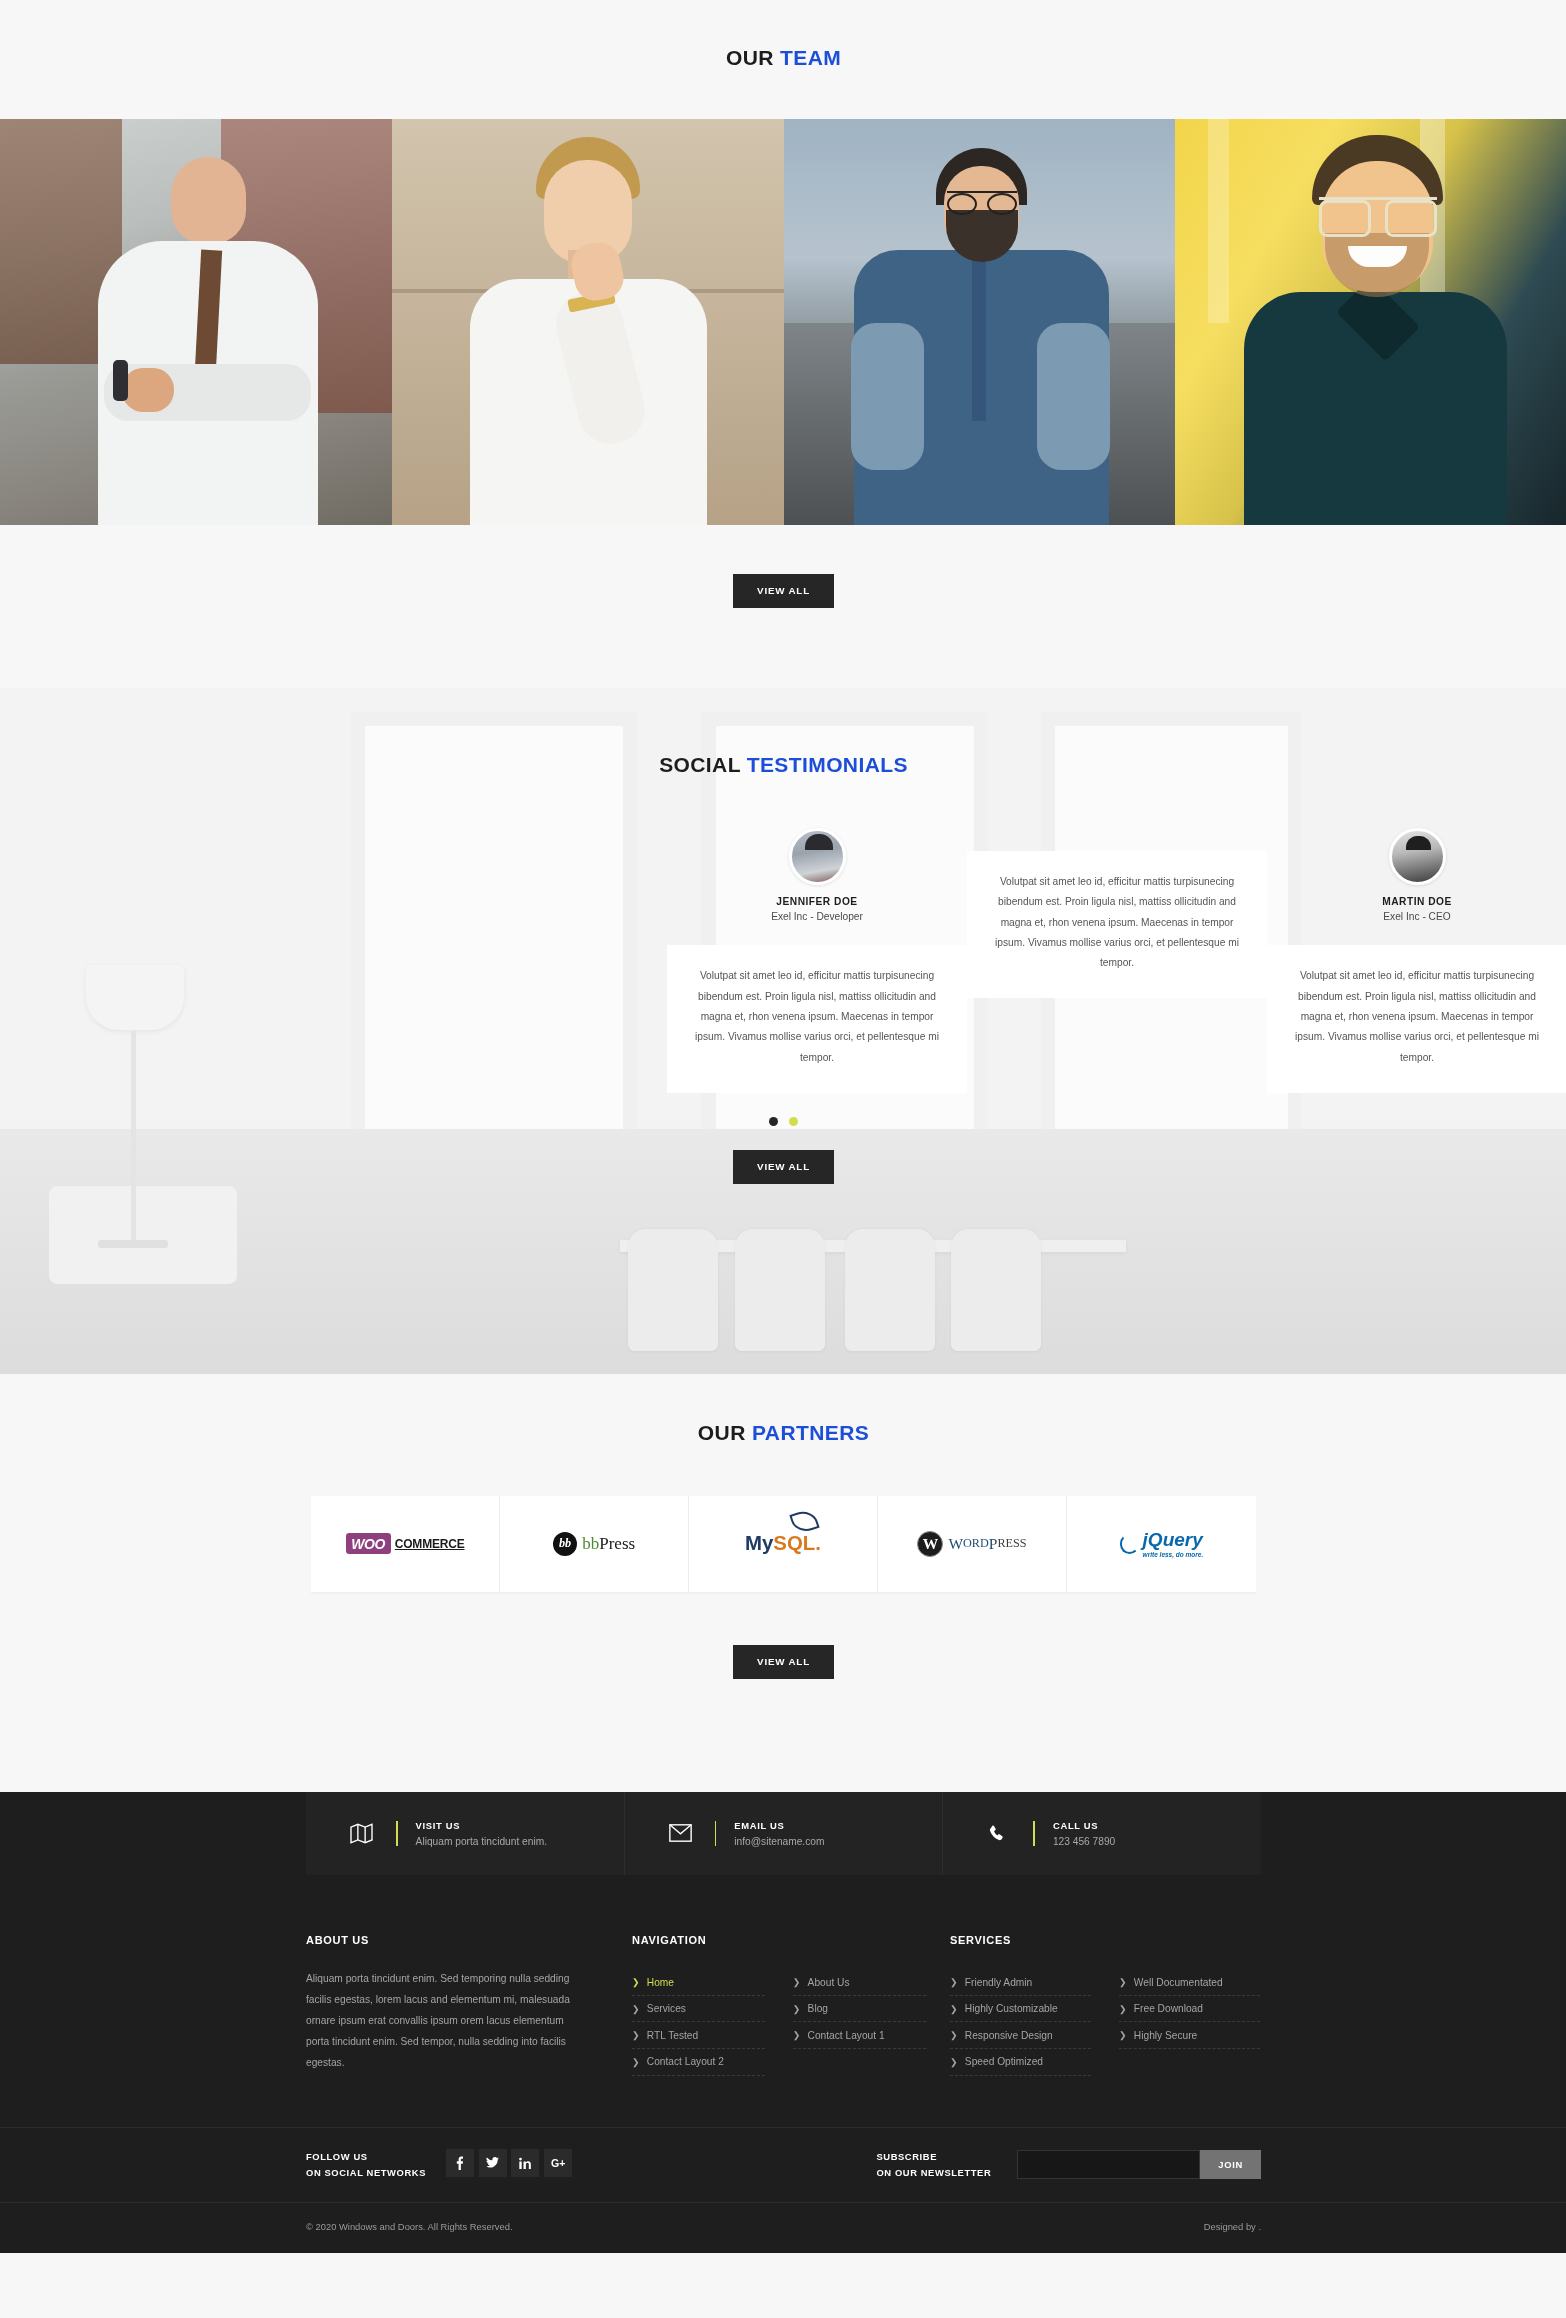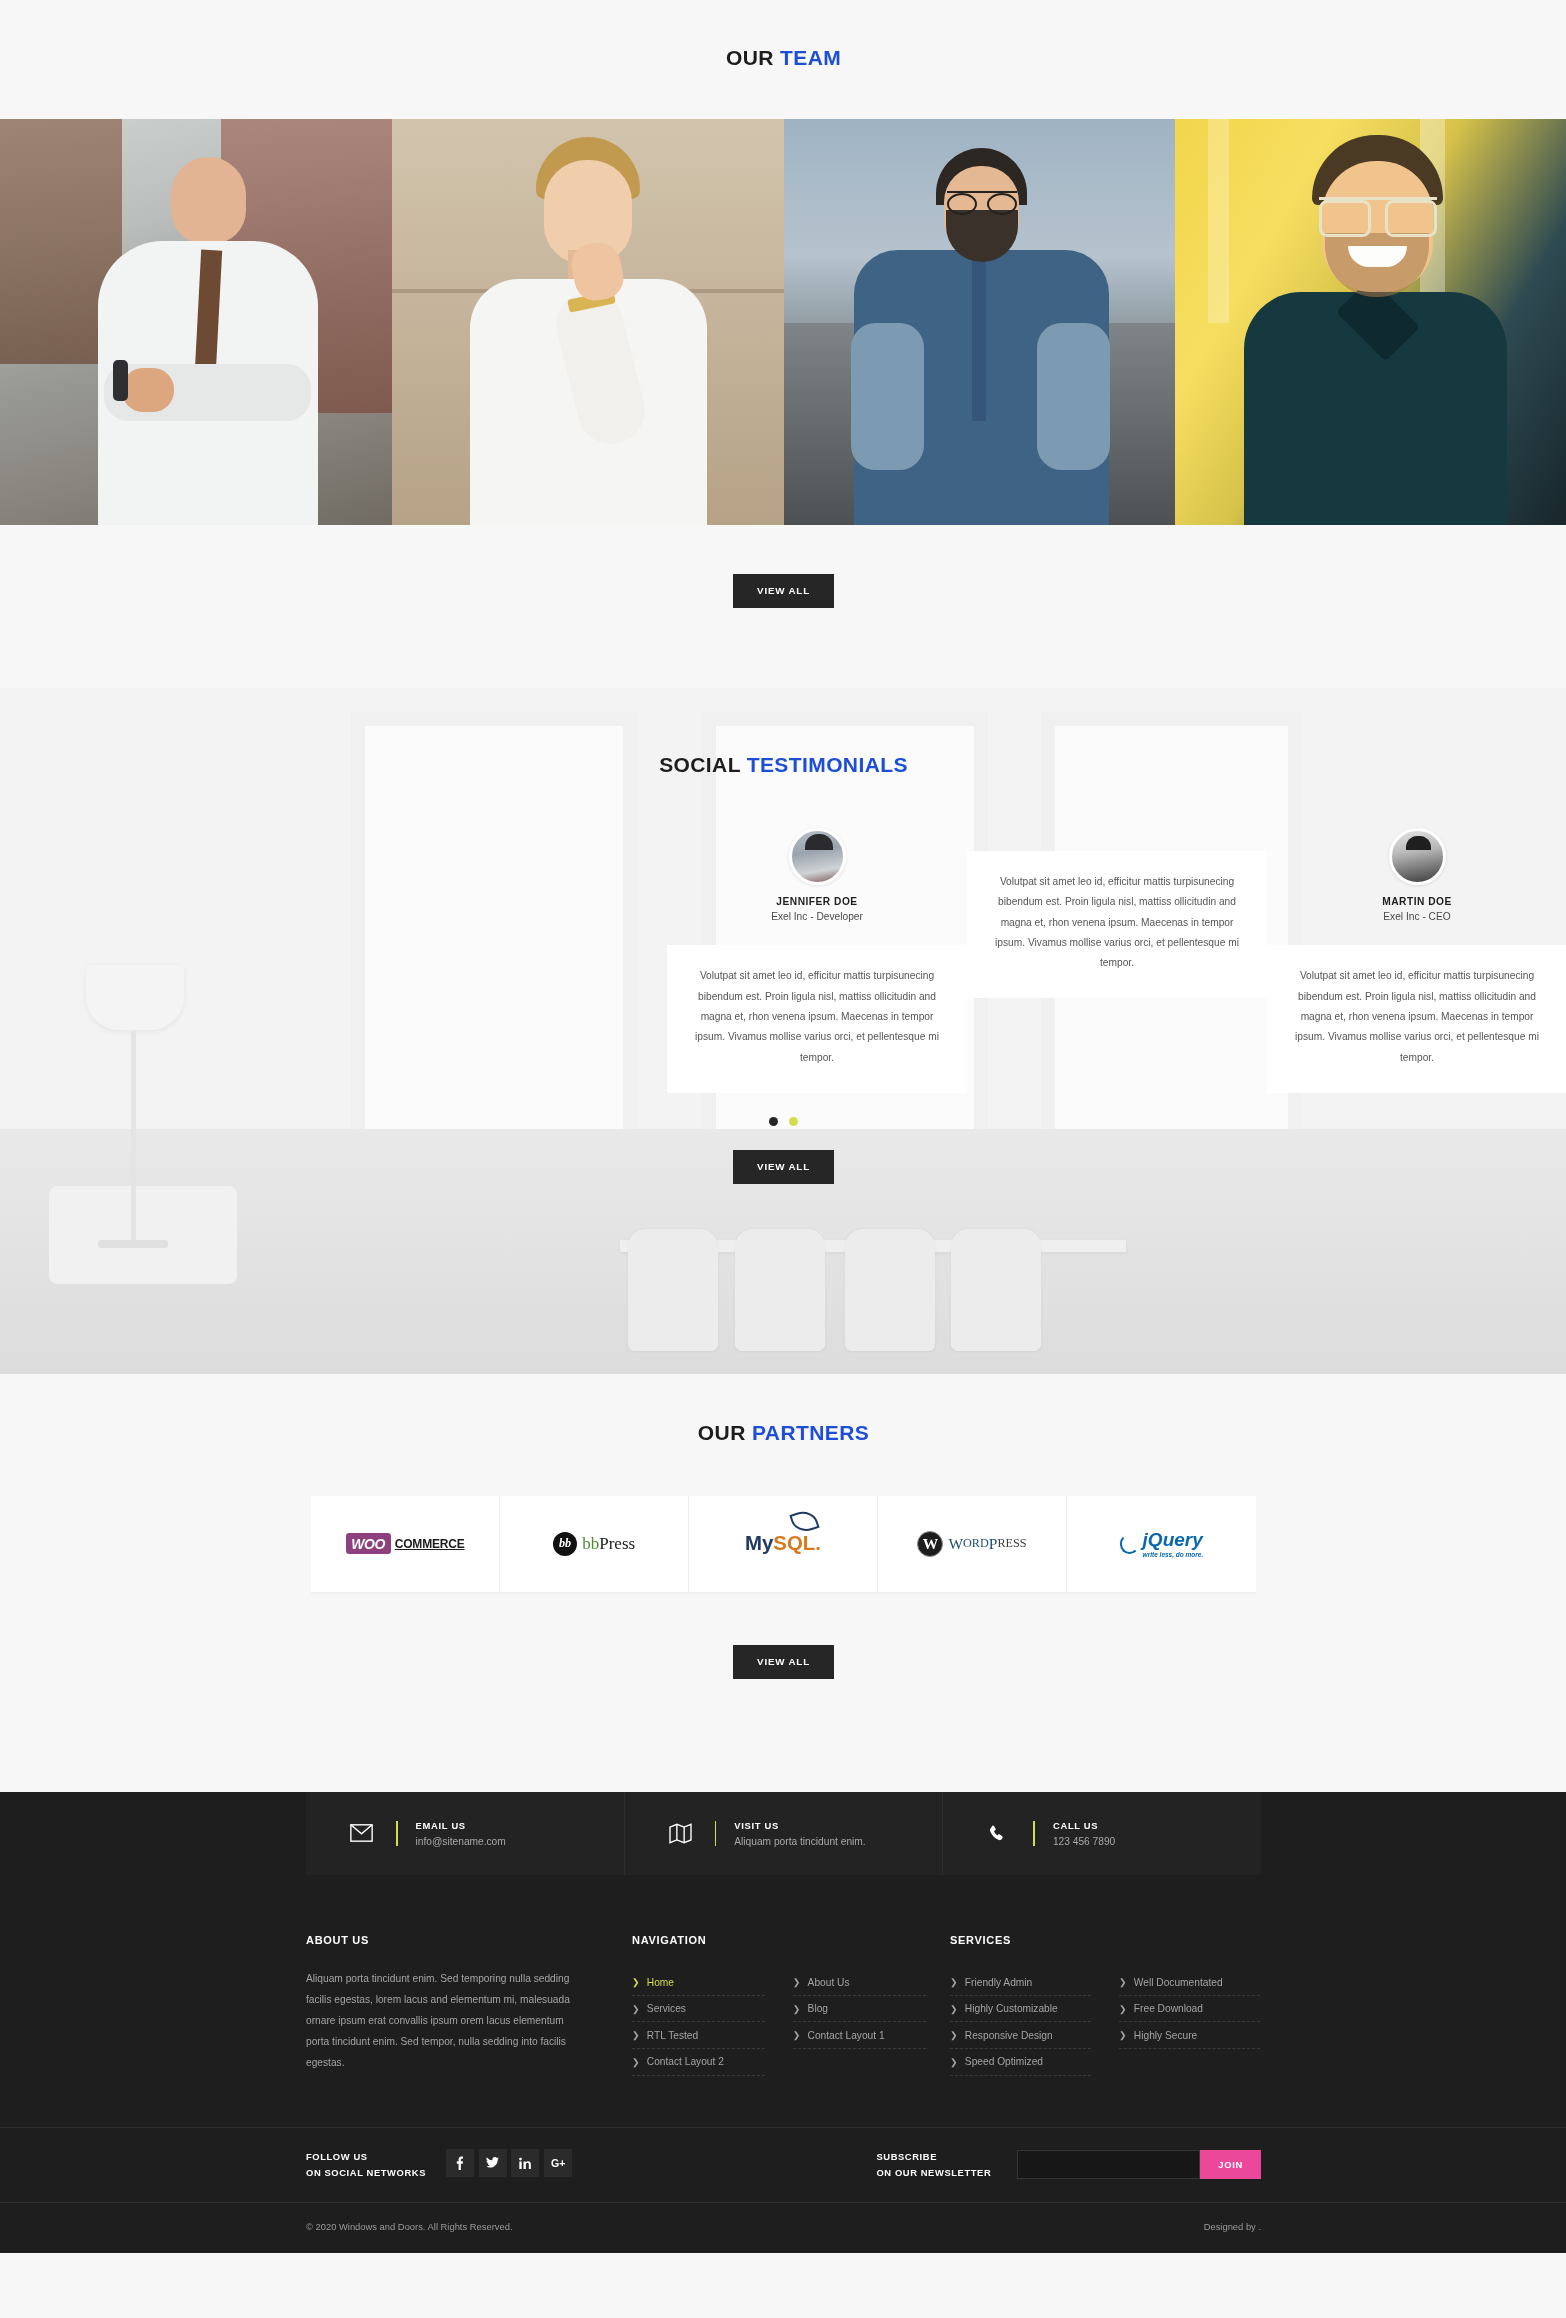--- a/index.html
+++ b/index.html
@@ -256,21 +256,21 @@
       padding: 21px 0; gap: 0; }
   .follow-lbl { font-size: 9.4px; font-weight: 700; letter-spacing: 0.6px; color: #fff; line-height: 1.7; }
   .socials { display: flex; gap: 4.9px; margin-left: 19.6px; }
   .soc { width: 28px; height: 28px; background: #2b2b2b; color: #fff;
       display: flex; align-items: center; justify-content: center;
       font-size: 11.4px; font-weight: 700; text-decoration: none; font-family:"Liberation Serif",serif; }
   .sub-wrap { margin-left: auto; display: flex; align-items: center; }
   .sub-lbl { font-size: 9.4px; font-weight: 700; letter-spacing: 0.6px; color: #fff; line-height: 1.7; margin-right: 26px; }
   .sub-input { width: 183px; height: 29px; background: #171717; border: 0.8px solid #353535;
       color: #ccc; padding: 0 8.2px; font-size: 9.8px; font-family: inherit; }
-  .join-btn { height: 29px; background: #ec4899; color: #fff; border: none;
+  .join-btn { height: 29px; background: #737373; color: #fff; border: none;
       font-size: 9.4px; font-weight: 700; letter-spacing: 0.7px; padding: 0 18px; cursor: pointer;
       font-family: inherit; }
 
   .copy-bar { border-top: 0.8px solid #2c2c2c; }
   .copy-inner { width: 955px; margin: 0 auto; display: flex; justify-content: space-between;
       padding: 18px 0 21px; font-size: 9.4px; color: #9a9a9a; }
 </style>
 </head>
 <body>
 
@@ -451,44 +451,44 @@
     <div class="center" style="margin-top:51px;">
       <a class="btn-dark" href="#">VIEW ALL</a>
     </div>
   </section>
 
   <footer>
 
     <div class="contact-bar">
       <div class="contact-cell">
         <span class="cc-icon">
-          <svg width="23" height="18" viewBox="0 0 28 22" fill="none" stroke="#fff" stroke-width="1.7">
-            <rect x="1" y="1" width="26" height="20"></rect>
-            <path d="M1 1 L14 12 L27 1"></path>
-          </svg>
-        </span>
-        <span class="cc-sep"></span>
-        <span>
-          <div class="cc-label">EMAIL US</div>
-          <div class="cc-val">info@sitename.com</div>
-        </span>
-      </div>
-
-      <div class="contact-cell">
-        <span class="cc-icon">
           <svg width="23" height="21" viewBox="0 0 28 26" fill="none" stroke="#fff" stroke-width="1.7">
             <path d="M1 5 L9.5 1.6 L18.5 5 L27 1.6 L27 21 L18.5 24.4 L9.5 21 L1 24.4 Z"></path>
             <path d="M9.5 1.6 L9.5 21"></path>
               <path d="M18.5 5 L18.5 24.4"></path>
           </svg>
         </span>
         <span class="cc-sep"></span>
         <span>
           <div class="cc-label">VISIT US</div>
           <div class="cc-val">Aliquam porta tincidunt enim.</div>
+        </span>
+      </div>
+
+      <div class="contact-cell">
+        <span class="cc-icon">
+          <svg width="23" height="18" viewBox="0 0 28 22" fill="none" stroke="#fff" stroke-width="1.7">
+            <rect x="1" y="1" width="26" height="20"></rect>
+            <path d="M1 1 L14 12 L27 1"></path>
+          </svg>
+        </span>
+        <span class="cc-sep"></span>
+        <span>
+          <div class="cc-label">EMAIL US</div>
+          <div class="cc-val">info@sitename.com</div>
         </span>
       </div>
 
       <div class="contact-cell">
         <span class="cc-icon">
           <svg width="19.6" height="19.6" viewBox="0 0 24 24" fill="#fff">
             <path d="M6.6 2.2c.7-.5 1.7-.3 2.1.5l1.8 3c.4.7.2 1.6-.5 2l-1.3.9c.5 1.9 2.1 4.2 3.9 5.5l1.1-1.1c.6-.6 1.5-.6 2.1-.1l2.8 2.1c.7.5.8 1.5.3 2.2l-1.3 1.7c-.7.9-1.9 1.2-3 .8C9.6 18 5 12.9 3.7 8.1c-.3-1.1 0-2.2.9-2.9l2-3z"></path>
           </svg>
         </span>
         <span class="cc-sep"></span>

